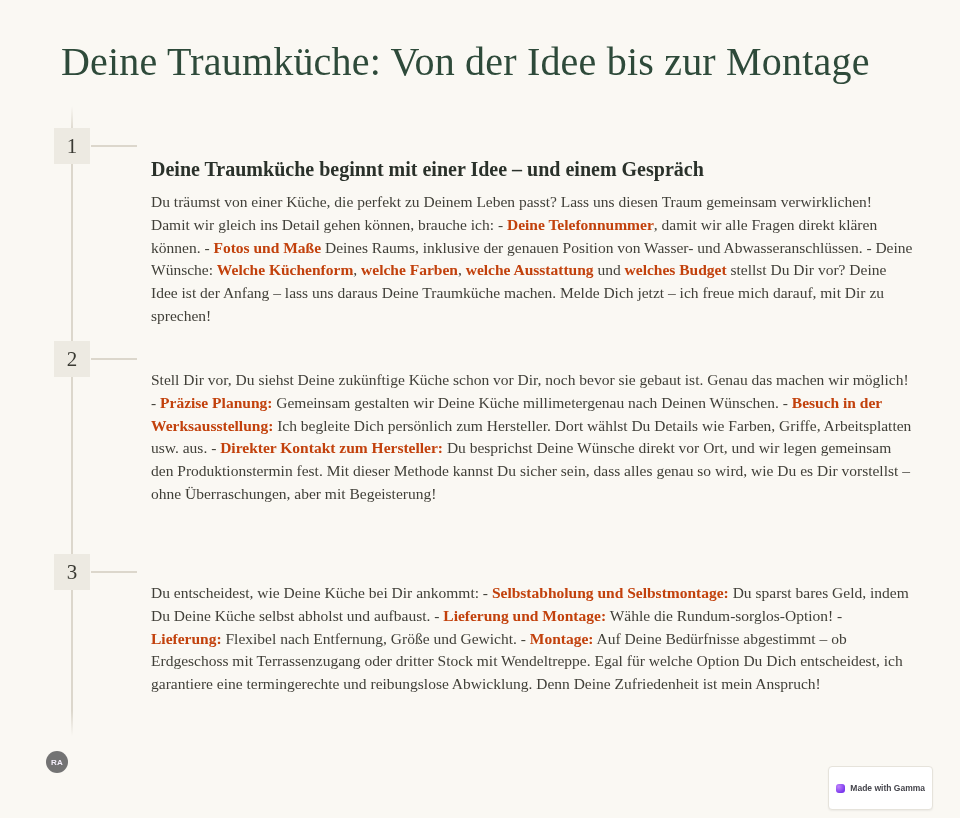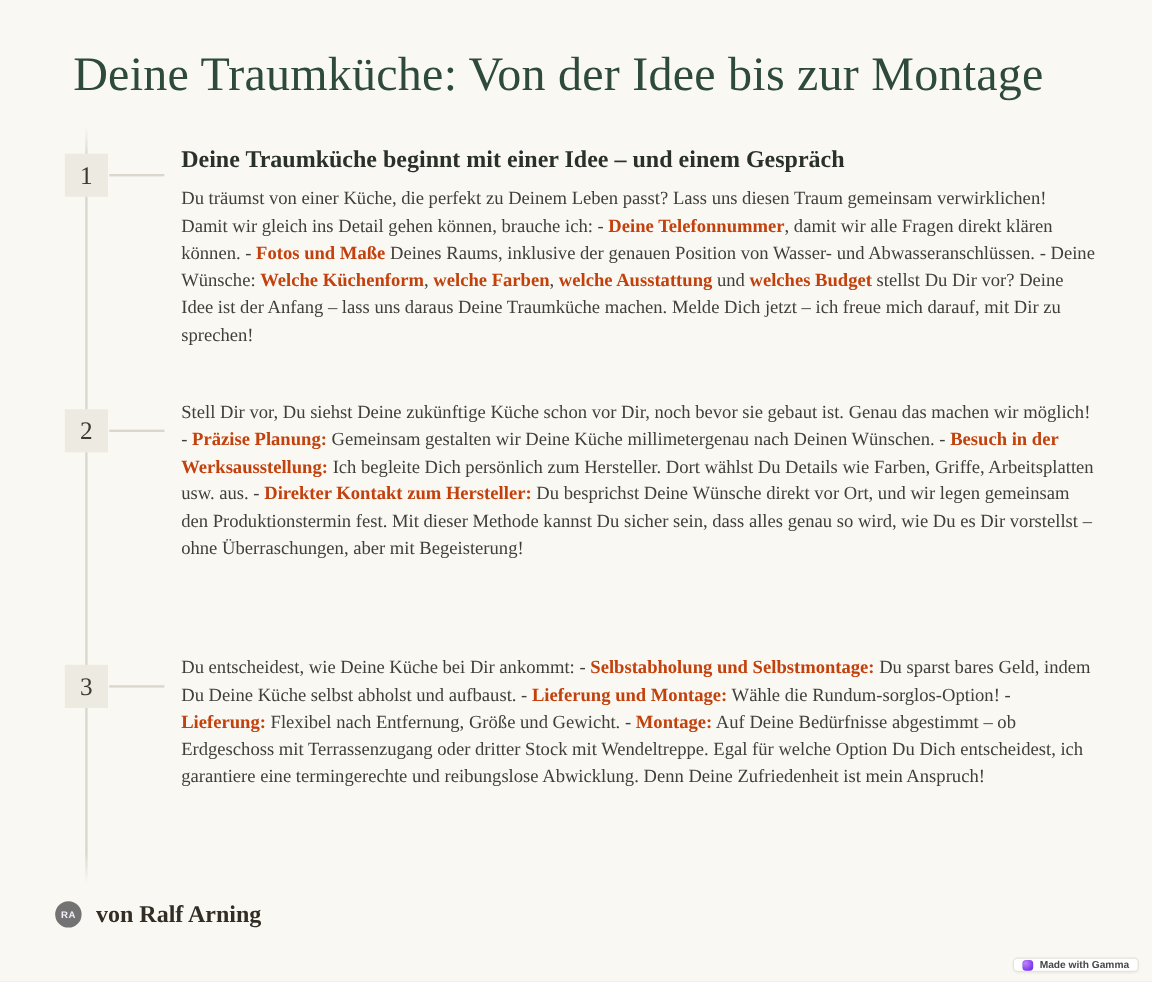--- a/index.html
+++ b/index.html
@@ -25,21 +25,21 @@
     position:absolute; left:54px; width:36px; height:36px;
     background:#EDEAE2; color:#3A3A33;
     display:flex; align-items:center; justify-content:center;
     font-size:21px;
   }
   #badge-1 { top:128px; } #badge-2 { top:341px; } #badge-3 { top:554px; }
   .connector {
     position:absolute; left:91px; width:46px; height:2px; background:#DCD7CC;
   }
   #conn-1 { top:145px; } #conn-2 { top:358px; } #conn-3 { top:571px; }
-  .section { position:absolute; left:151px; width:762px; }
+  .section { position:absolute; left:151px; width:762px;margin-top:36px; }
   #section-1 { top:120px; } #section-2 { top:333px; } #section-3 { top:546px; }
   .section h2 {
     font-size:20px; line-height:26px; font-weight:600;
     color:#2A312A; margin-bottom:9px;
   }
   .section .body {
     font-size:15.5px; line-height:22.8px; color:#403F38;
     text-align:left;
   }
   .body .bold { font-weight:bold; color:#c2410c; }
@@ -49,24 +49,24 @@
     background:#737373; color:#F4EFFA;
     display:flex; align-items:center; justify-content:center;
     font-family:"Liberation Sans",sans-serif;
     font-size:8px; font-weight:bold; letter-spacing:0.3px;
     flex:0 0 auto;
   }
   .byline {
     margin-left:12px; font-size:20px; font-weight:bold; color:#332E25;
   }
   .gamma-badge {
-    position:absolute; right:11px; bottom:8px;
+    position:absolute; right:27px; bottom:8px;
     display:flex; align-items:center; gap:5px;
     background:#FFFFFF; border:1px solid #E6E3DB; border-radius:4px;
-    padding:0 7px;
+    padding:16px 7px;
     font-family:"Liberation Sans",sans-serif;
     font-size:8.5px; font-weight:bold; color:#45454C;
     box-shadow:0 1px 2px rgba(0,0,0,0.06);
     cursor:pointer;
     margin-left:22px;
   }
   .gamma-icon {
     width:9px; height:9px; border-radius:3px;
     background:radial-gradient(circle at 30% 30%, #C084FC 0%, #7C3AED 70%);
     flex:0 0 auto;
@@ -97,21 +97,20 @@
   <div class="section" id="section-2">
     <p class="body"><span>Stell Dir vor, Du siehst Deine zukünftige Küche schon vor Dir, noch bevor sie gebaut ist. Genau das machen wir möglich! - </span><span class="bold">Präzise Planung:</span><span> Gemeinsam gestalten wir Deine Küche millimetergenau nach Deinen Wünschen. - </span><span class="bold">Besuch in der Werksausstellung:</span><span> Ich begleite Dich persönlich zum Hersteller. Dort wählst Du Details wie Farben, Griffe, Arbeitsplatten usw. aus. - </span><span class="bold">Direkter Kontakt zum Hersteller:</span><span> Du besprichst Deine Wünsche direkt vor Ort, und wir legen gemeinsam den Produktionstermin fest. Mit dieser Methode kannst Du sicher sein, dass alles genau so wird, wie Du es Dir vorstellst – ohne Überraschungen, aber mit Begeisterung!</span></p>
   </div>
 
   <div class="section" id="section-3">
     <p class="body"><span>Du entscheidest, wie Deine Küche bei Dir ankommt: - </span><span class="bold">Selbstabholung und Selbstmontage:</span><span> Du sparst bares Geld, indem Du Deine Küche selbst abholst und aufbaust. - </span><span class="bold">Lieferung und Montage:</span><span> Wähle die Rundum-sorglos-Option! - </span><span class="bold">Lieferung:</span><span> Flexibel nach Entfernung, Größe und Gewicht. - </span><span class="bold">Montage:</span><span> Auf Deine Bedürfnisse abgestimmt – ob Erdgeschoss mit Terrassenzugang oder dritter Stock mit Wendeltreppe. Egal für welche Option Du Dich entscheidest, ich garantiere eine termingerechte und reibungslose Abwicklung. Denn Deine Zufriedenheit ist mein Anspruch!</span></p>
   </div>
 
   <div class="byline-row">
     <div class="avatar">RA</div>
-    <div class="byline">von Ralf Arning</div>
   </div>
 
   <div class="gamma-badge">
     <span class="gamma-icon"></span>
     <span>Made with Gamma</span>
   </div>
 
 </div>
 
 </body></html>

